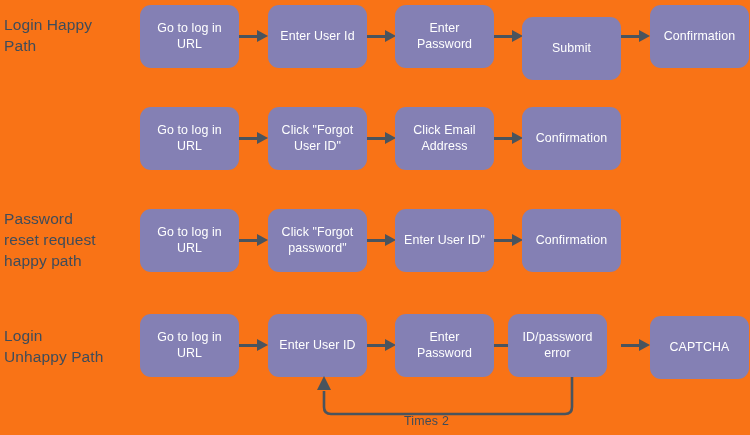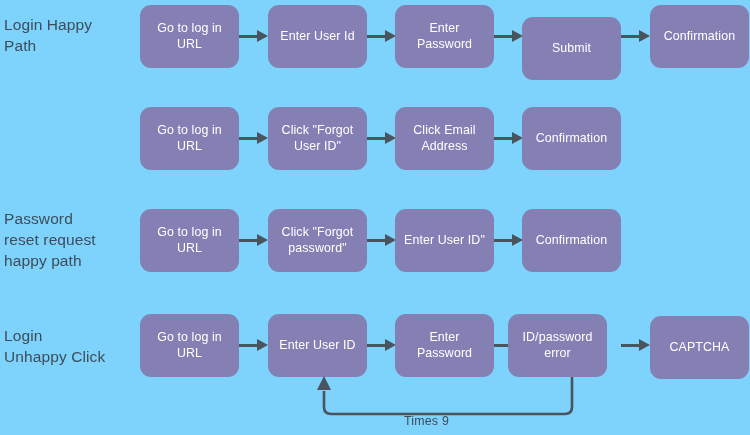--- a/index.html
+++ b/index.html
@@ -4,21 +4,21 @@
 <style>
   html, body {
     margin: 0;
     padding: 0;
     background: #000000;
   }
   #canvas {
     position: relative;
     width: 750px;
     height: 435px;
-    background: #7dd3fc;
+    background: #f97316;
     overflow: hidden;
     font-family: "Liberation Sans", sans-serif;
   }
 
   
   .row-label {
     position: absolute;
     left: 4px;
     width: 132px;
     color: #3f4c5a;
@@ -191,21 +191,21 @@
   </div>
   <div class="arrow" style="left:494px; top:234px">
     <span class="shaft"></span>
     <span class="head"></span>
   </div>
   <div class="node" style="left:522px; top:209px">
     <span class="node-text">Confirmation</span>
   </div>
 
   <div class="row-label" style="top:325px">Login
-Unhappy Click</div>
+Unhappy Path</div>
 
   <div class="node" style="left:140px; top:314px">
     <span class="node-text">Go to log in
 URL</span>
   </div>
   <div class="arrow" style="left:239px; top:339px">
     <span class="shaft"></span>
     <span class="head"></span>
   </div>
   <div class="node" style="left:268px; top:314px">
@@ -233,15 +233,15 @@
   </div>
   <div class="node" style="left:650px; top:316px">
     <span class="node-text">CAPTCHA</span>
   </div>
 
   <svg id="loop-svg" viewBox="0 0 750 435">
     <path d="M 572 377 L 572 407 Q 572 414 565 414 L 331 414 Q 324 414 324 407 L 324 391" fill="none" stroke="#49545e" stroke-width="2.6" stroke-linecap="butt"></path>
     <polygon points="324,376 317,390 331,390" fill="#49545e"></polygon>
   </svg>
 
-  <div class="loop-label" style="left:404px; top:414px">Times 9</div>
+  <div class="loop-label" style="left:404px; top:414px">Times 2</div>
 
 </div>
 
 </body></html>

